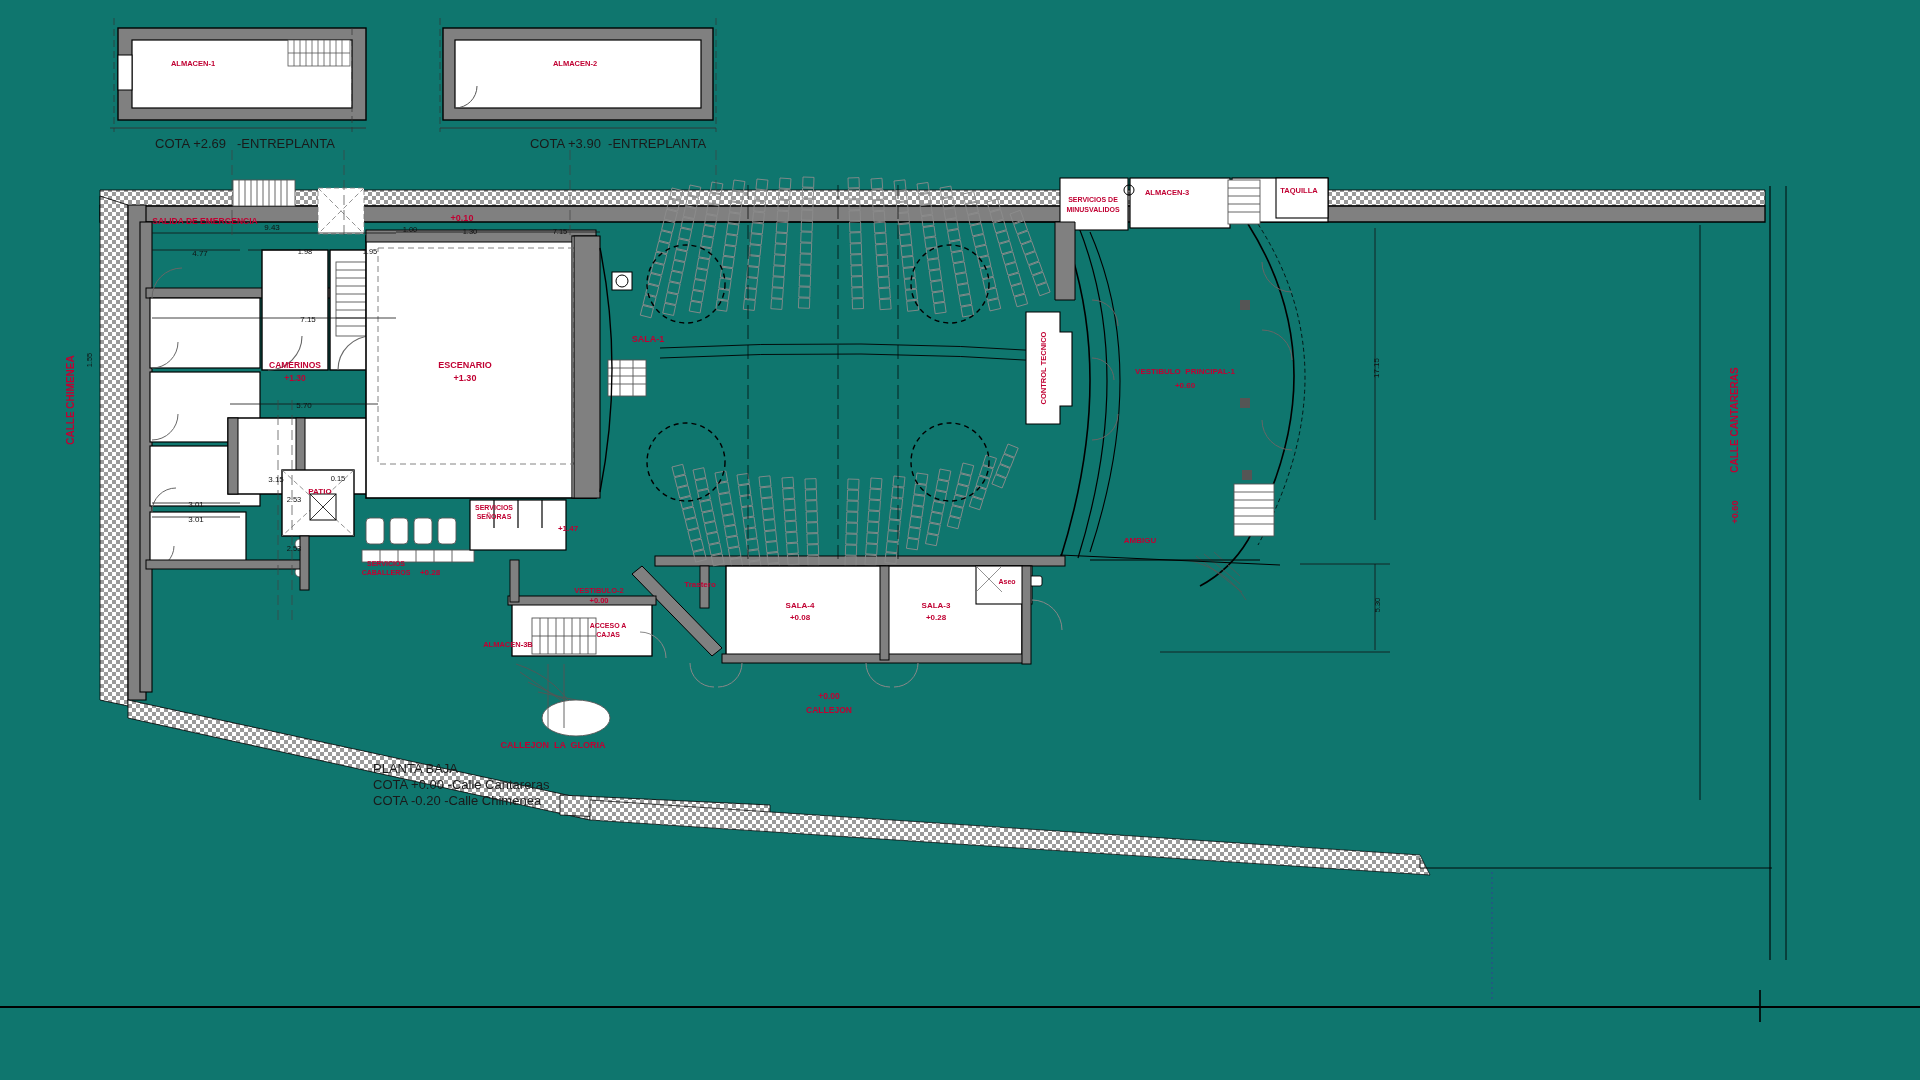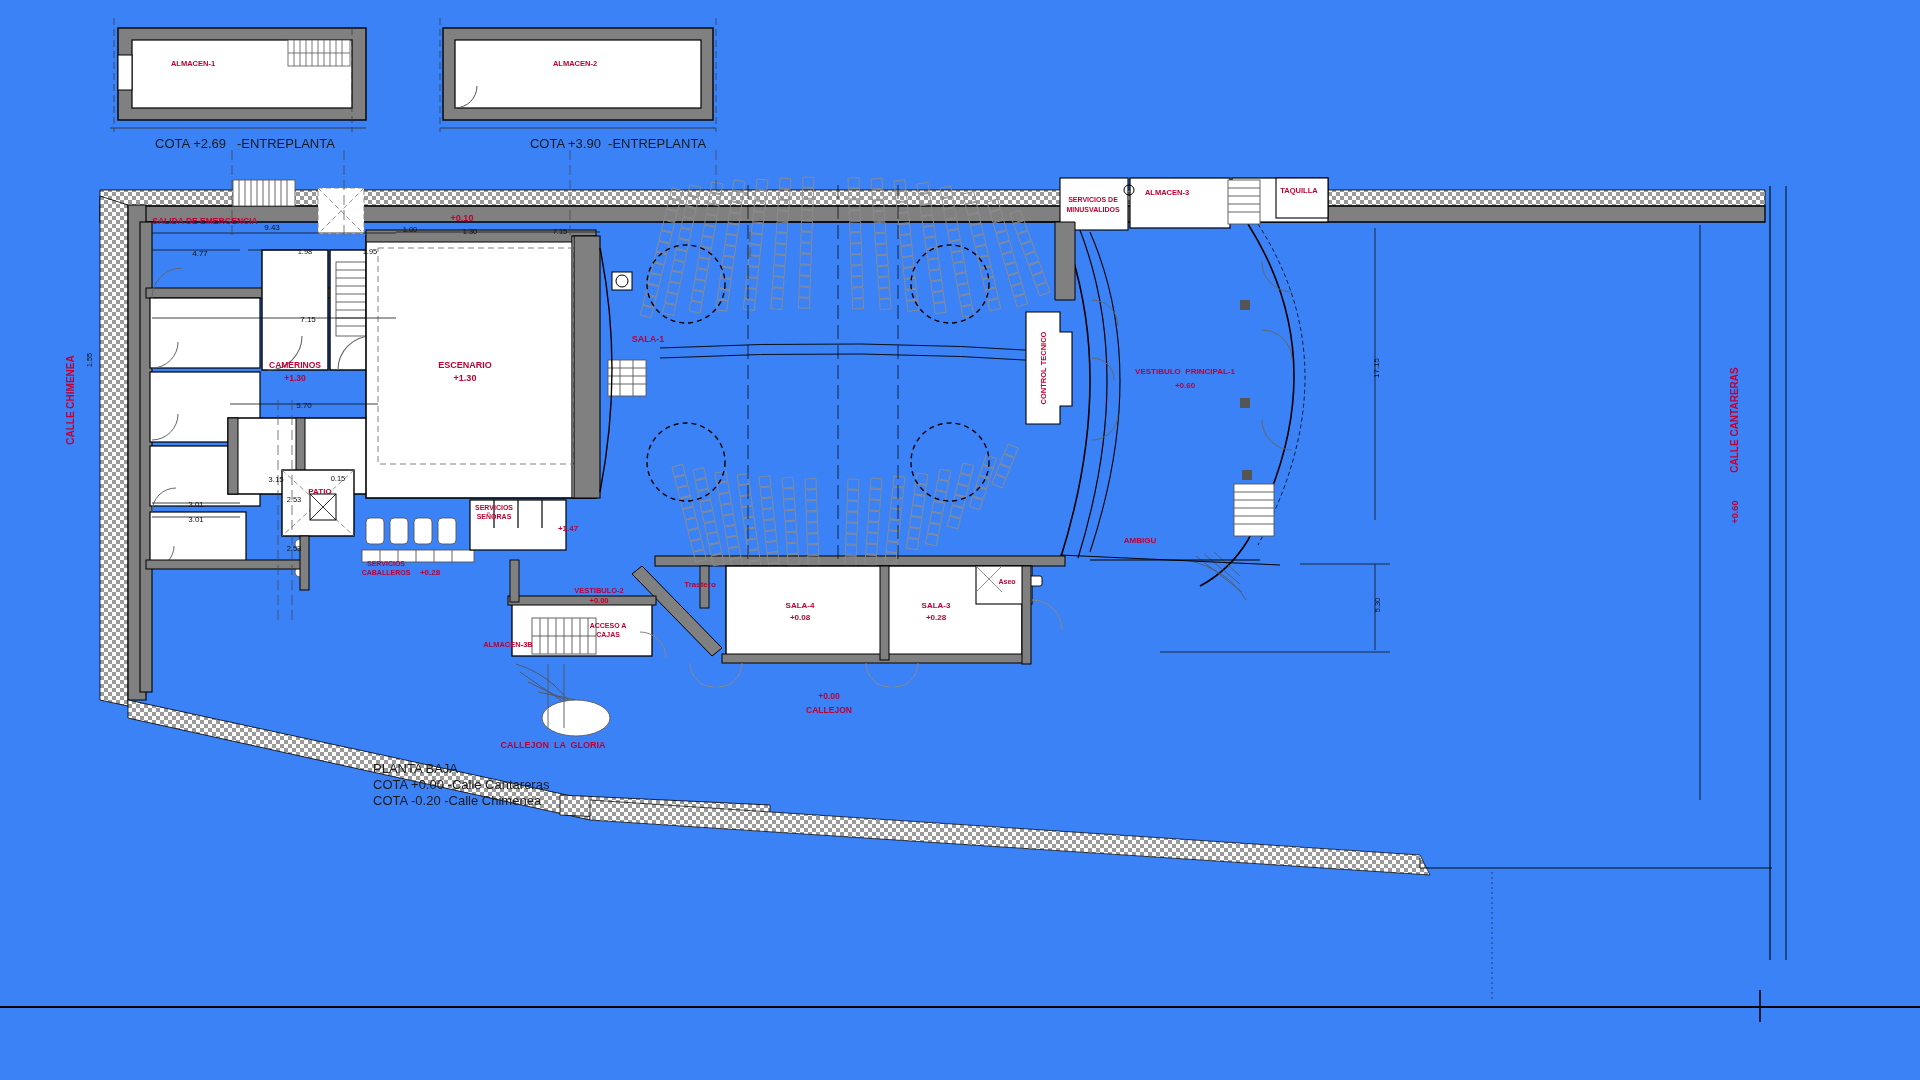--- a/index.html
+++ b/index.html
@@ -1,17 +1,17 @@
 <!DOCTYPE html>
 <html><head>
 <meta charset="utf-8">
 <style>
   html,body{margin:0;padding:0;background:#ffffff;}
   body{width:1920px;height:1080px;overflow:hidden;font-family:"Liberation Sans",sans-serif;}
-  #plan{position:relative;width:1920px;height:1080px;background:#3b82f6;}
+  #plan{position:relative;width:1920px;height:1080px;background:#0f766e;}
   svg{display:block;}
   .lbl-red{fill:#c00032;font-family:"Liberation Sans",sans-serif;font-weight:bold;}
   .lbl-blk{fill:#1a1a1a;font-family:"Liberation Sans",sans-serif;}
   .dim{fill:#111;font-family:"Liberation Sans",sans-serif;}
   text{white-space:pre;}
 </style>
 </head>
 <body>
 
 <div id="plan">

